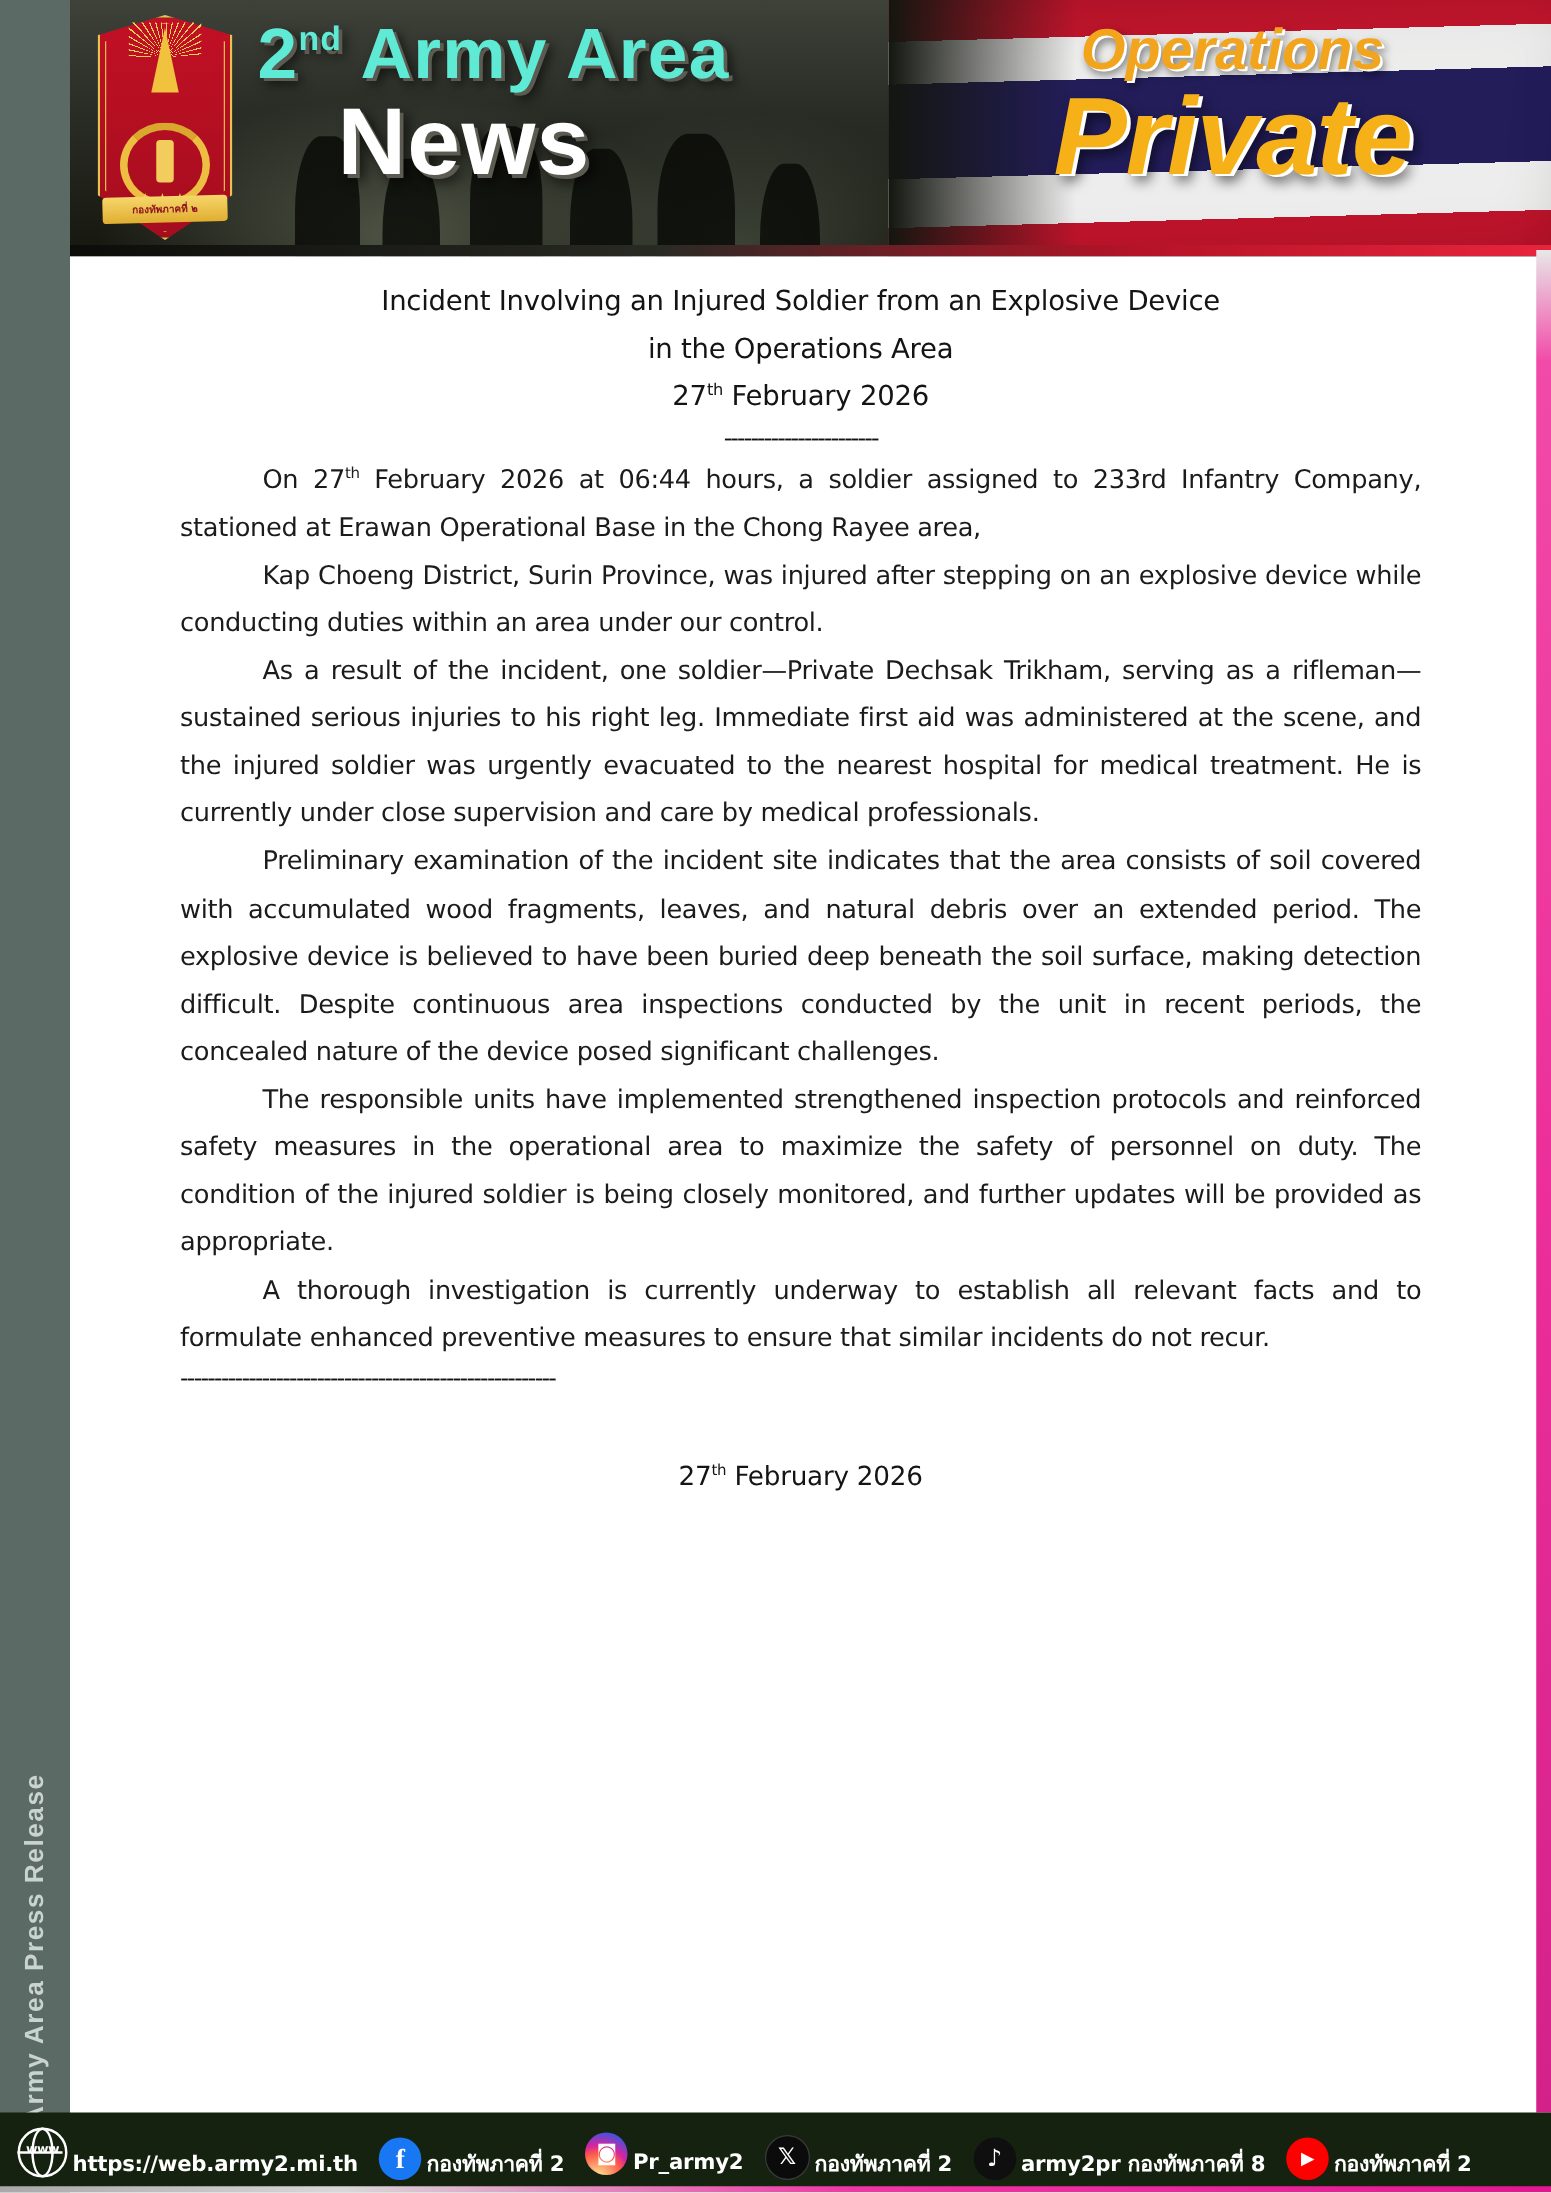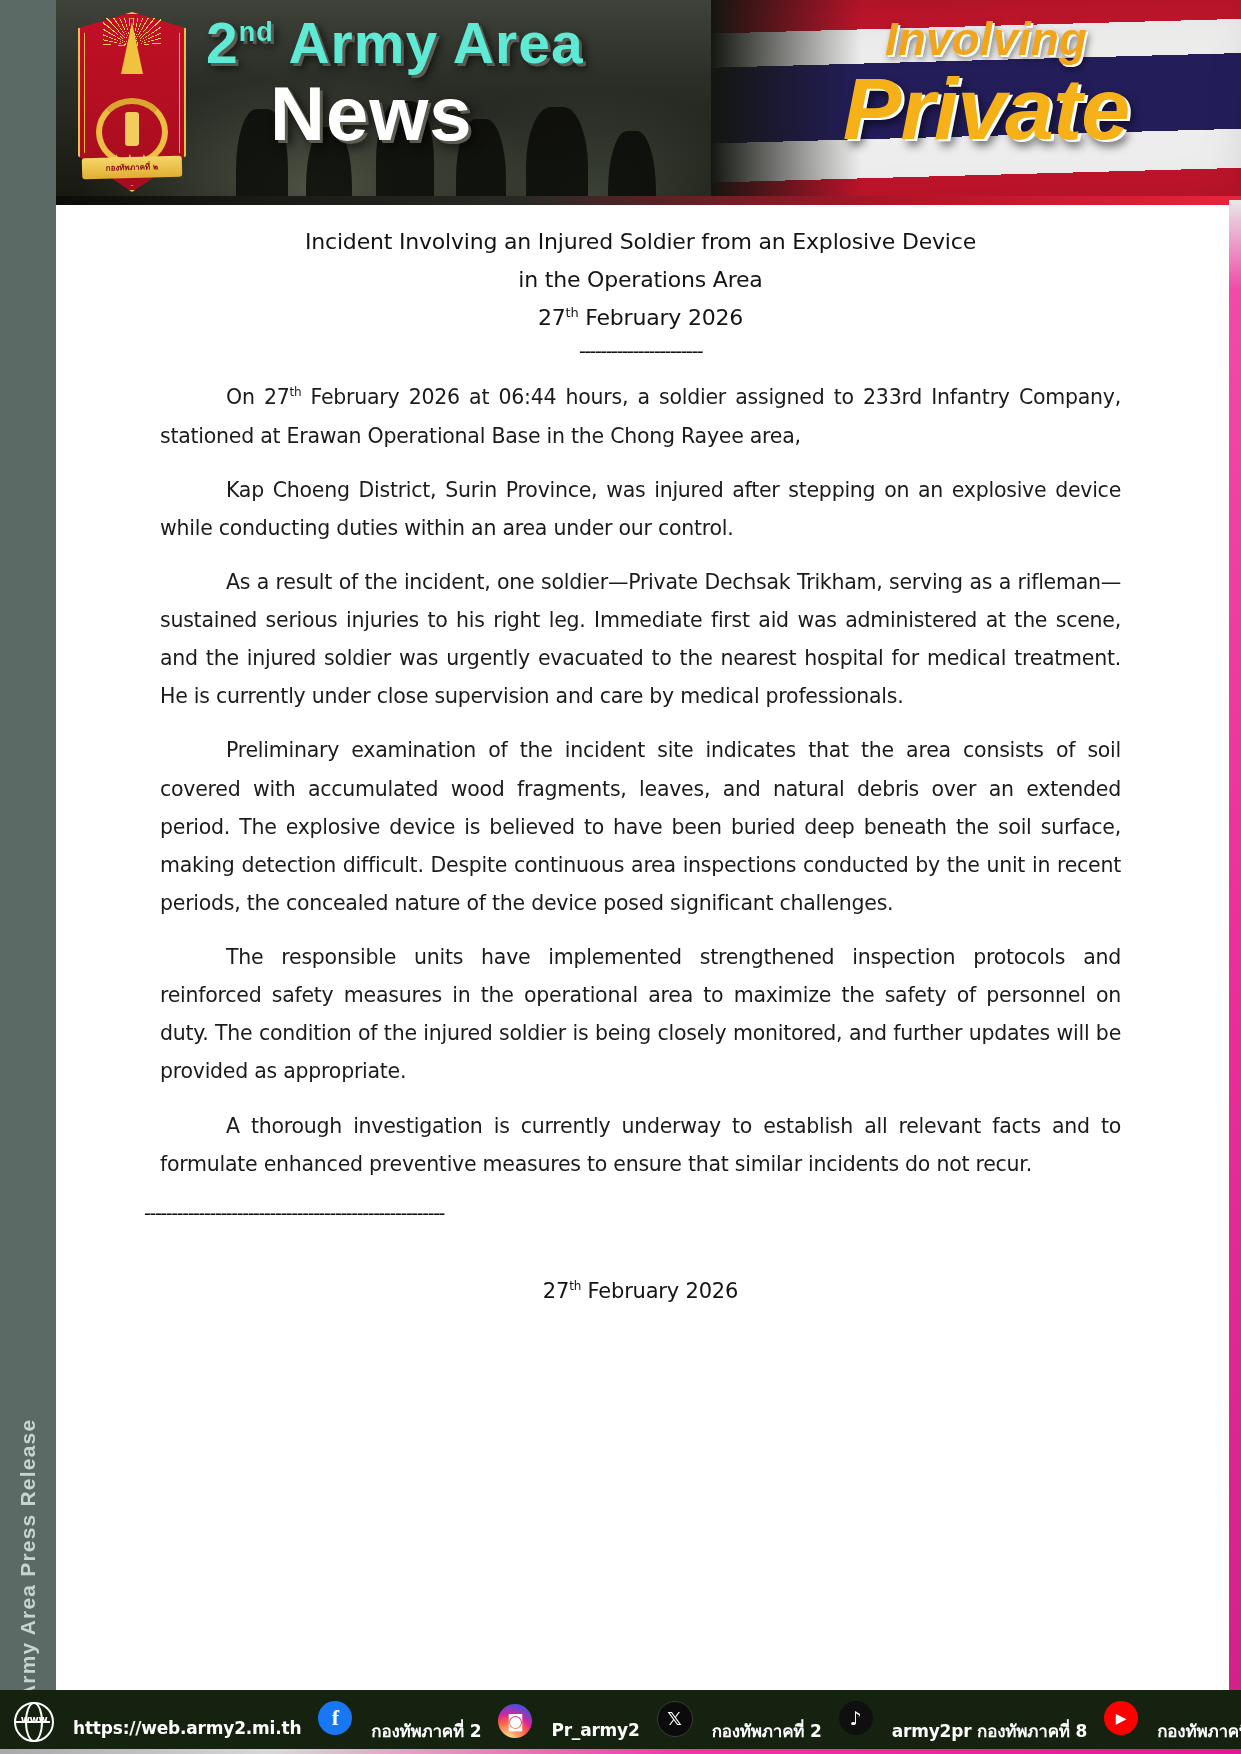--- a/index.html
+++ b/index.html
@@ -297,21 +297,21 @@
     margin-top: 4px;
     margin-bottom: 2px;
   }
   p.body {
     font-family: "DejaVu Sans", sans-serif;
     font-size: 20.5px;
     color: #1b1b1b;
     line-height: 1.86;
     text-align: justify;
     text-justify: inter-word;
-    margin: 16px;
+    margin: 0;
     text-indent: 66px;
     letter-spacing: -.25px;
   }
   p.body sup { font-size: 12px; }
   .rule-long {
     font-family: "DejaVu Sans", sans-serif;
     font-size: 19px;
     color: #111;
     letter-spacing: -1.4px;
     margin: 0;
@@ -346,22 +346,22 @@
   }
   .footer-accent {
     position: absolute;
     left: 0; bottom: 0;
     width: 1241px;
     height: 5px;
     background: linear-gradient(90deg,#a8a8a8 0%, #d8d8d8 22%, #ef37a3 55%, #e3178f 100%);
   }
   .f-item {
     display: flex;
-    align-items: flex-start;
-    gap: 19px;
+    align-items: flex-end;
+    gap: 4px;
     margin-right: 17px;
     white-space: nowrap;
   }
   .f-label {
     font-family: "DejaVu Sans", sans-serif;
     color: #ffffff;
     font-size: 17px;
     font-weight: bold;
     letter-spacing: -.2px;
     margin-top: 16px;
@@ -467,21 +467,21 @@
     </div>
 
     <div class="banner-title-wrap">
       <div class="t-line1">
         <span>2</span><sup>nd</sup><span> Army Area</span>
       </div>
       <div class="t-line2">News</div>
     </div>
 
     <div class="ops-wrap">
-      <div class="ops-1">Involving</div>
+      <div class="ops-1">Operations</div>
       <div class="ops-2">Private</div>
     </div>
 
     <div class="banner-bottom-red"></div>
   </div>
 
   <div class="doc">
     <div class="doc-inner">
 
       <div class="headline">

